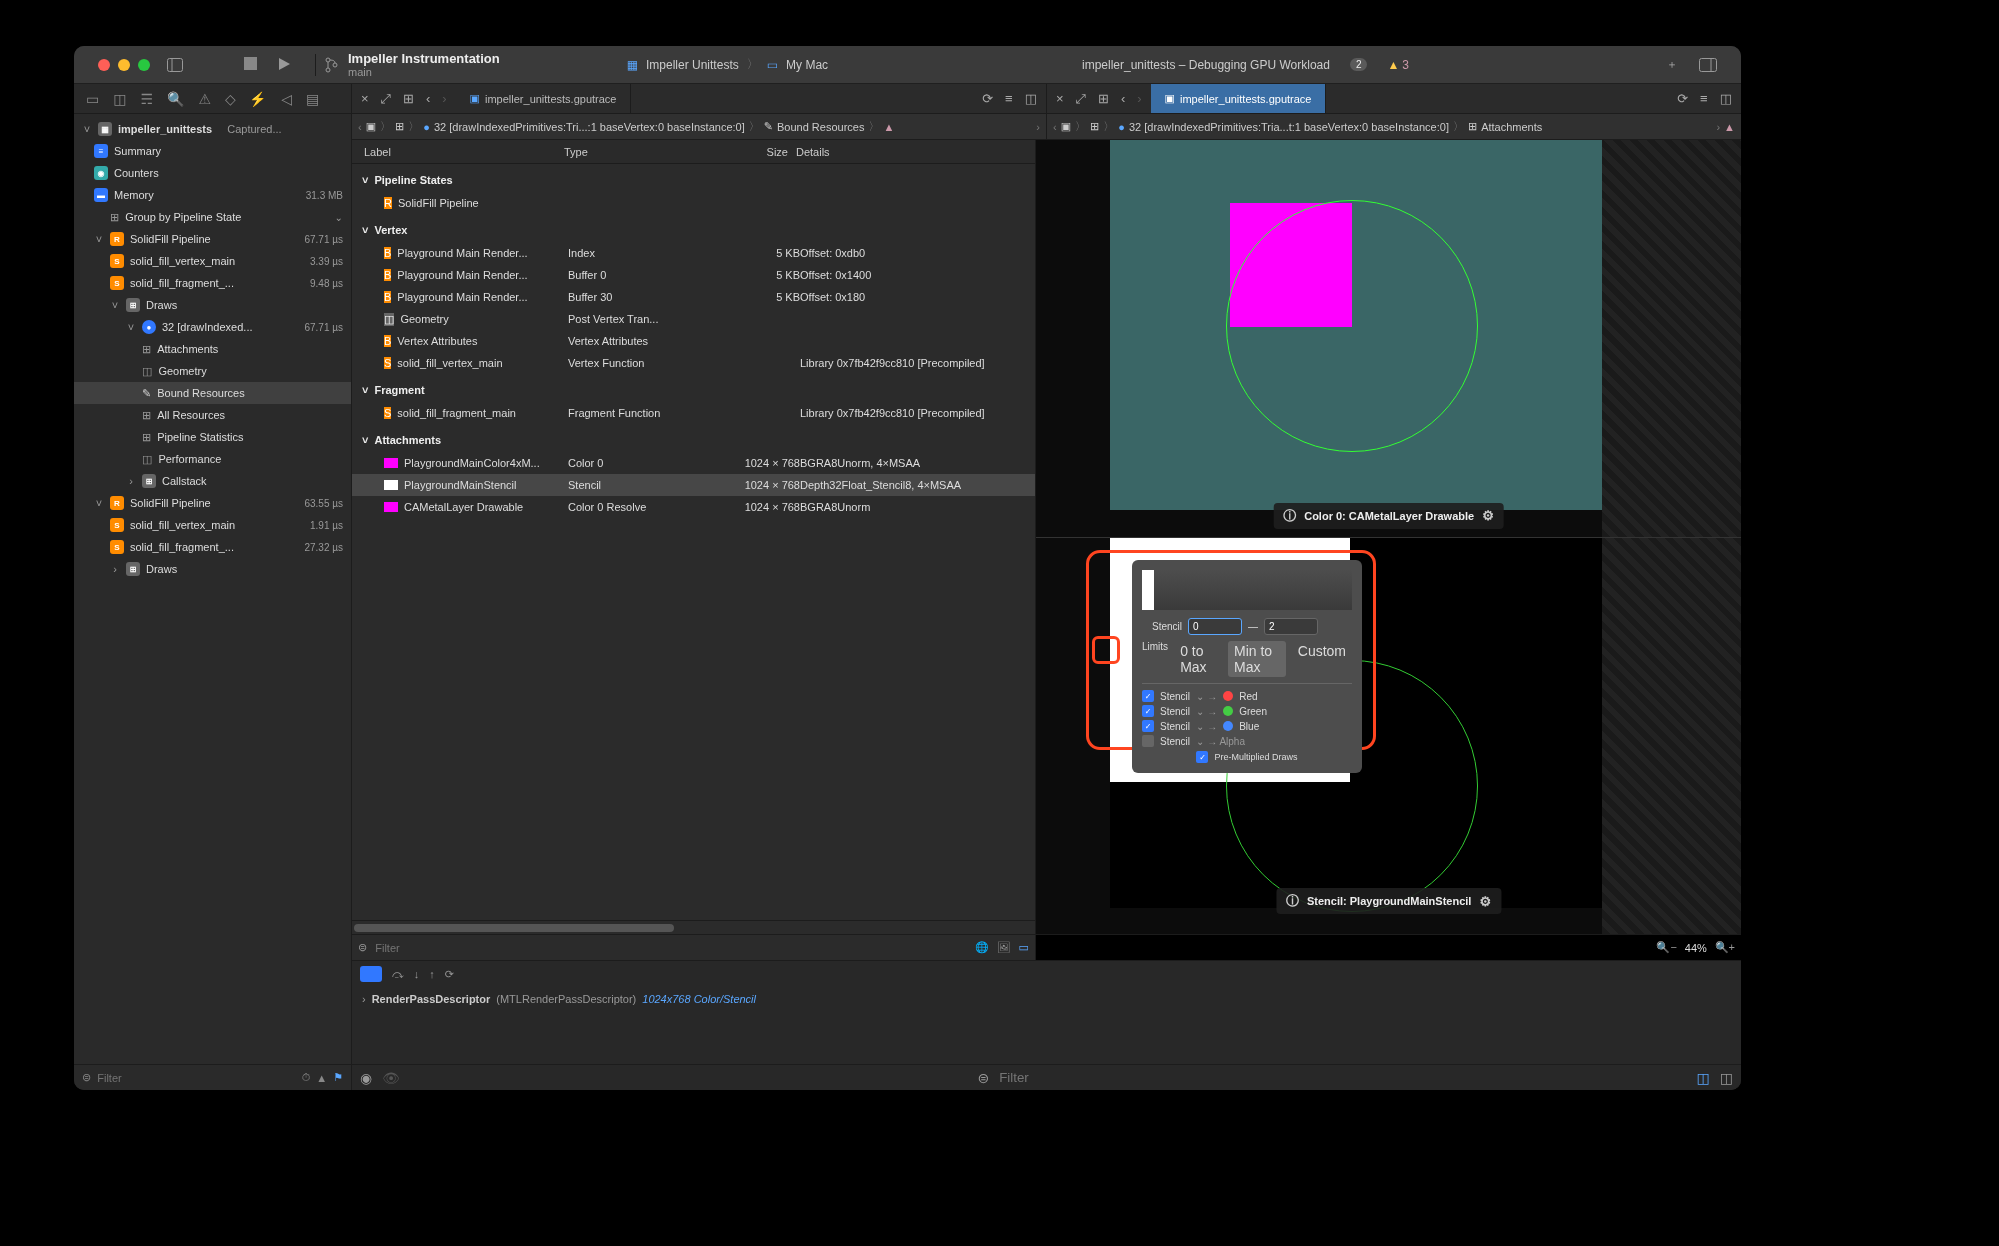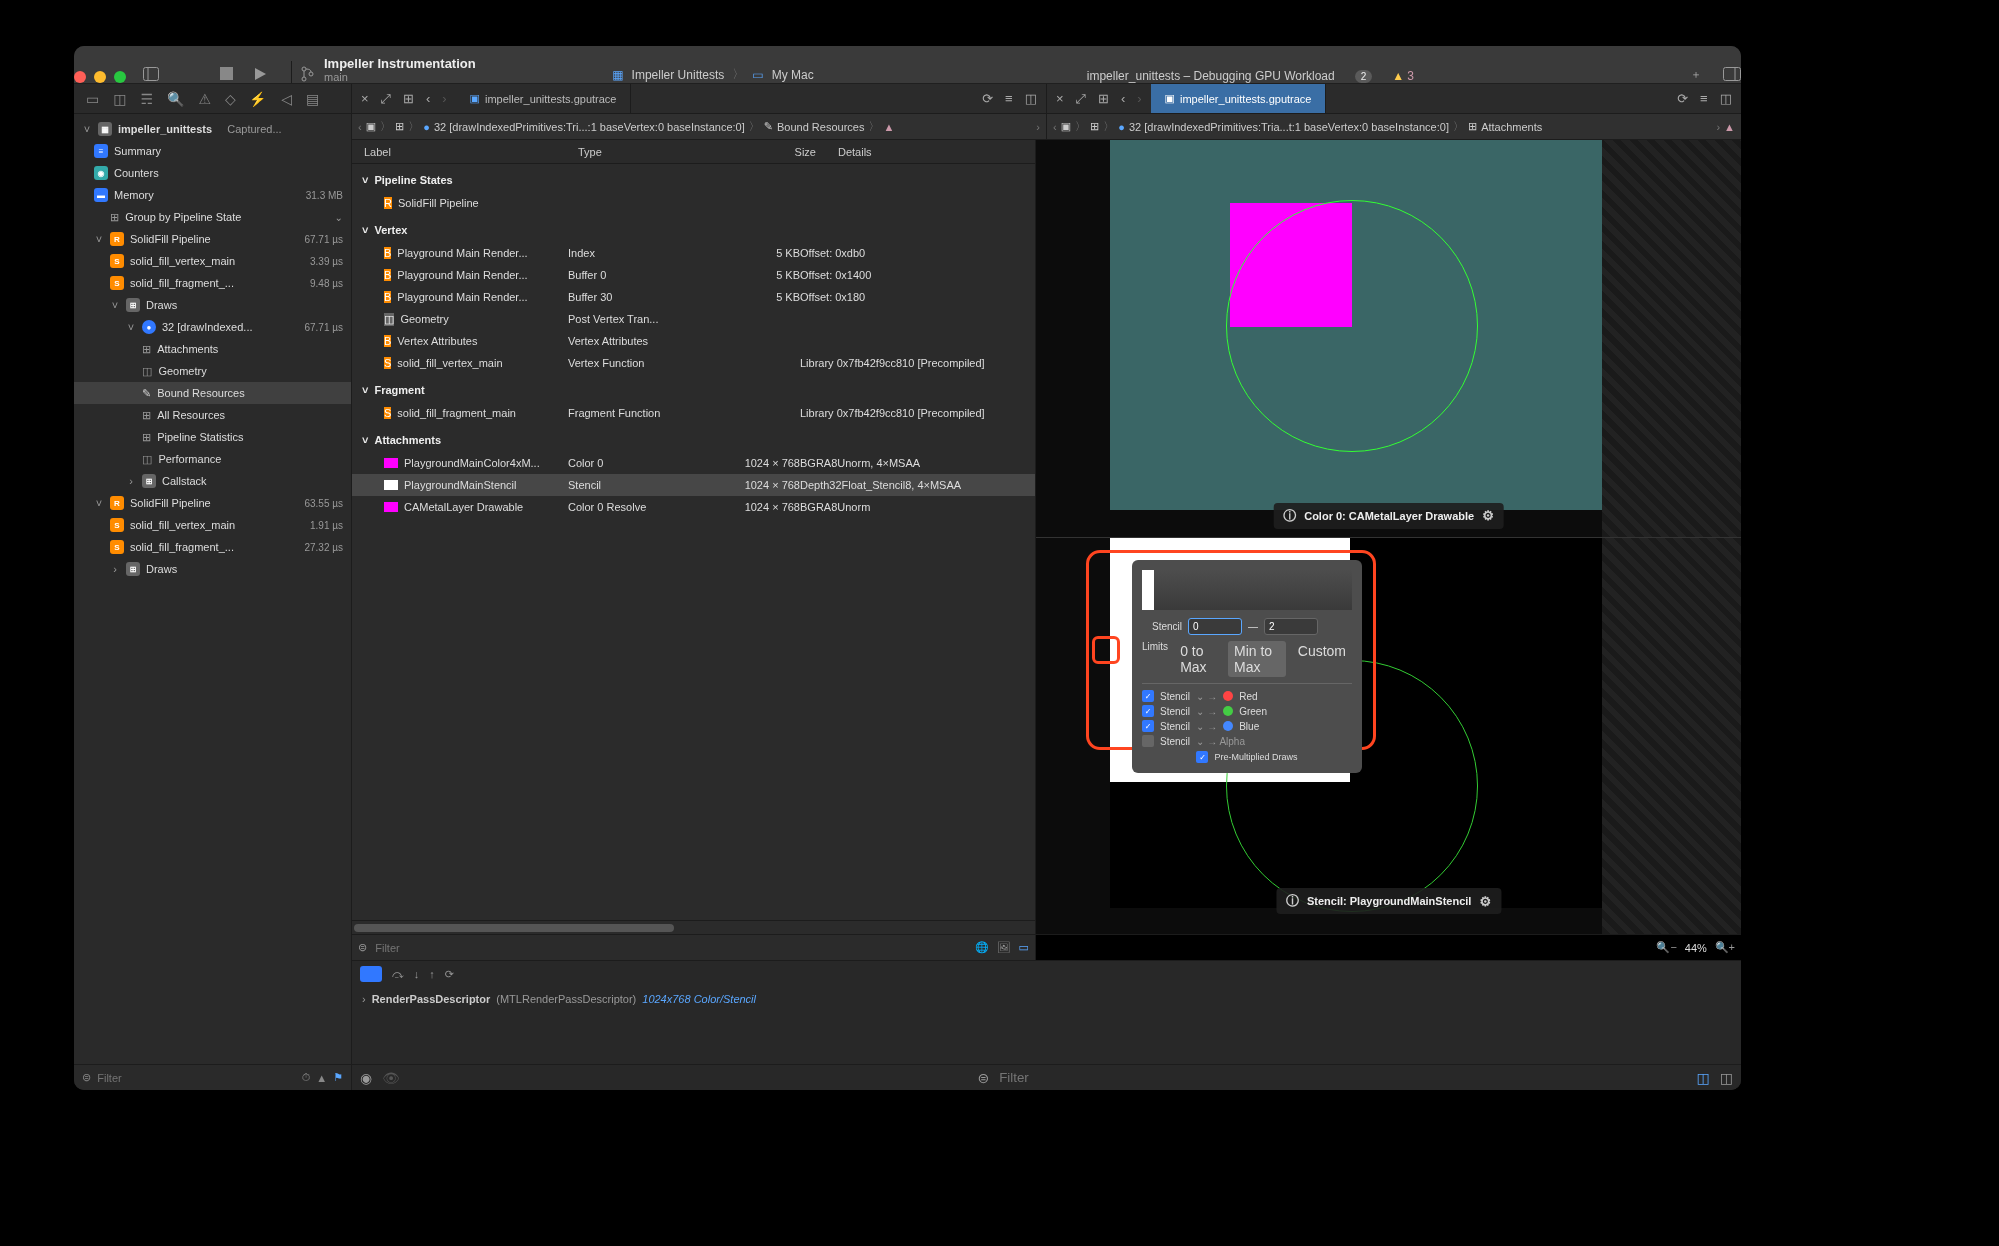--- a/index.html
+++ b/index.html
@@ -1,18 +1,18 @@
 <!DOCTYPE html>
 <html><head>
 <meta charset="utf-8">
 <style>
 * { margin: 0; padding: 0; box-sizing: border-box; font-family: -apple-system, "SF Pro Text", "Helvetica Neue", sans-serif; }
 body { background: #000; width: 1999px; height: 1246px; font-size: 11px; color: #ddd; }
 .window { position: absolute; left: 74px; top: 46px; width: 1667px; height: 1044px; background: #2b2b2b; border-radius: 10px; overflow: hidden; display: flex; flex-direction: column; }
-.titlebar { height: 38px; background: #3a3a3a; display: flex; align-items: flex-end; padding: 0 0; border-bottom: 1px solid #1f1f1f; }
+.titlebar { height: 38px; background: #3a3a3a; display: flex; align-items: center; padding: 0 24px; border-bottom: 1px solid #1f1f1f; }
 .traffic { display: flex; gap: 8px; margin-right: 16px; }
 .tl-dot { width: 12px; height: 12px; border-radius: 50%; }
 .red { background: #ff5f57; } .yellow { background: #febc2e; } .green { background: #28c840; }
 .titlebar .play-stop { display: flex; gap: 20px; margin-left: 60px; margin-right: 18px;}
 .play-stop svg { fill: #999; }
 .project-title { display: flex; flex-direction: column; margin-left: 8px; }
 .project-title .pname { font-weight: 600; font-size: 13px; color: #eee; }
 .project-title .branch { font-size: 11px; color: #999; }
 .scheme-area { margin: 0 auto; display: flex; align-items: center; gap: 8px; font-size: 12px; color: #ccc; }
 .status-center { margin: 0 auto; display: flex; align-items: center; gap: 20px; color: #ccc; font-size: 12px; }
@@ -47,21 +47,21 @@
 
 .path-bar { height: 26px; background: #303030; border-bottom:1px solid #1c1c1c; display:flex;}
 .path-half{flex:1; display:flex; align-items:center; gap:4px; padding:0 6px; font-size:11px; color:#bbb; overflow:hidden; white-space:nowrap;}
 .pb-chev{color:#777;}
 .pb-seg{color:#ccc;} .pb-warn{color:#c9a;}
 
 .editor-split { flex:1; display:flex; }
 .editor-left { width: 684px; display:flex; flex-direction:column; border-right:1px solid #1c1c1c;}
 .editor-right { flex:1; background:#000; position:relative; display:flex; flex-direction:column;}
 
-.table-header { height: 24px; background:#2a2a2a; border-bottom:1px solid #1c1c1c; display:flex; padding:0 12px; color:#ccc; font-size:11px; align-items:center;gap:14px;}
+.table-header { height: 24px; background:#2a2a2a; border-bottom:1px solid #1c1c1c; display:flex; padding:0 12px; color:#ccc; font-size:11px; align-items:center;}
 .th-label{width:200px;} .th-type{width:166px;} .th-size{width:66px; text-align:right; padding-right:8px;} .th-details{flex:1;}
 .table-body { flex:1; overflow:auto;}
 .group-hdr { display:flex; align-items:center; height:24px; padding:0 10px; color:#eee; font-weight:600; gap:6px; margin-top:4px;}
 .trow { display:flex; align-items:center; height:22px; padding:0 12px 0 32px; color:#ddd; font-size:11px;}
 .trow.sel { background:#474747;}
 .tc-label{width:184px; display:flex; align-items:center; gap:6px;} .tc-type{width:166px;} .tc-size{width:66px; text-align:right; padding-right:0;} .tc-details{flex:1;}
 .hscroll { height: 14px; background:#2b2b2b; border-top:1px solid #1c1c1c; position:relative;}
 .hscroll-thumb{position:absolute; left:2px; top:3px; height:8px; width:320px; background:#555; border-radius:4px;}
 
 .filter-bar { height:26px; border-top:1px solid #1c1c1c; display:flex; align-items:center; padding:0 6px; gap:8px;}

